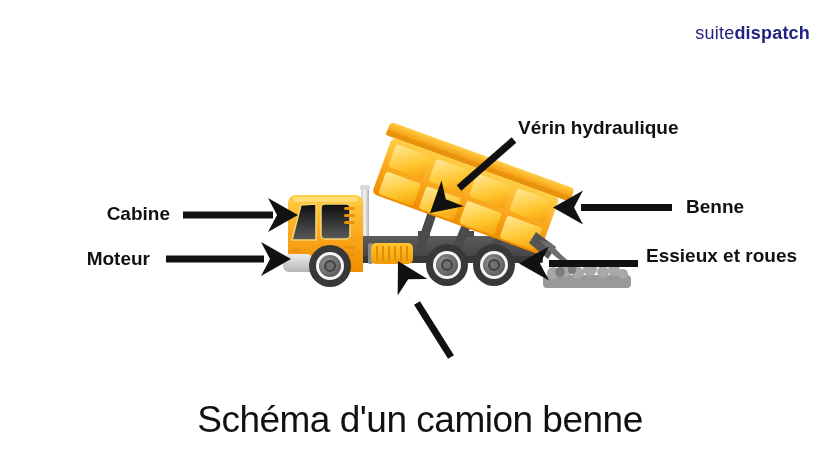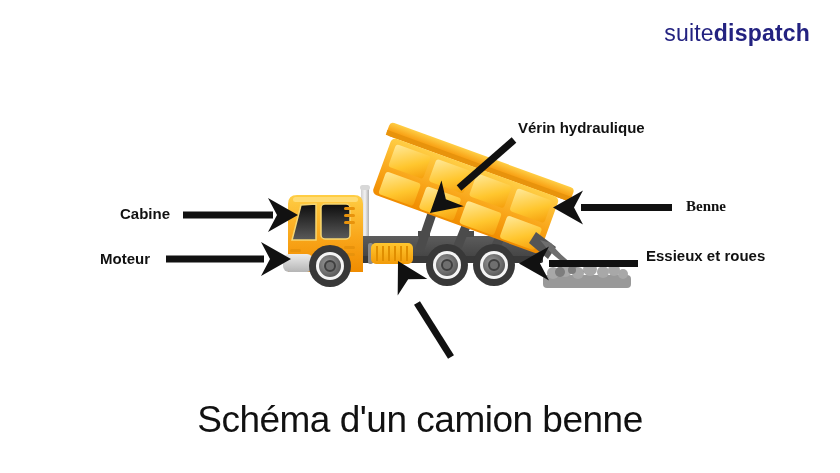--- a/index.html
+++ b/index.html
@@ -14,39 +14,39 @@
     background:#e9e9e9;
   }
   .canvas{
     position:relative;
     width:840px;height:473px;
     background:var(--background);
     overflow:hidden;
   }
   .logo{
     position:absolute;top:21px;right:30px;
-    font-size:23px;line-height:24px;
+    font-size:18px;line-height:24px;
     color:var(--logo);
     letter-spacing:.2px;
     white-space:nowrap;
   }
   .logo .light{font-weight:400;}
   .logo .bold{font-weight:700;}
   .diagram-svg{position:absolute;left:0;top:0;}
   .part-label{
     position:absolute;
-    font-size:15px;font-weight:700;
+    font-size:19px;font-weight:700;
     color:var(--text);
     line-height:23px;
     white-space:nowrap;
   }
   .lbl-cabine{left:40px;top:202px;width:130px;text-align:right;}
   .lbl-moteur{left:20px;top:247px;width:130px;text-align:right;}
   .lbl-verin{left:518px;top:116px;}
-  .lbl-benne{left:686px;top:195px;font-family:Liberation Serif, serif;}
+  .lbl-benne{left:686px;top:195px;}
   .lbl-essieux{left:646px;top:244px;}
   .lbl-chassis{left:408px;top:363px;width:120px;text-align:center;}
   .main-title{
     position:absolute;left:0;right:0;top:399px;
     text-align:center;
     font-size:37px;font-weight:400;
     color:var(--text);
     letter-spacing:-0.5px;
   }
 </style>

